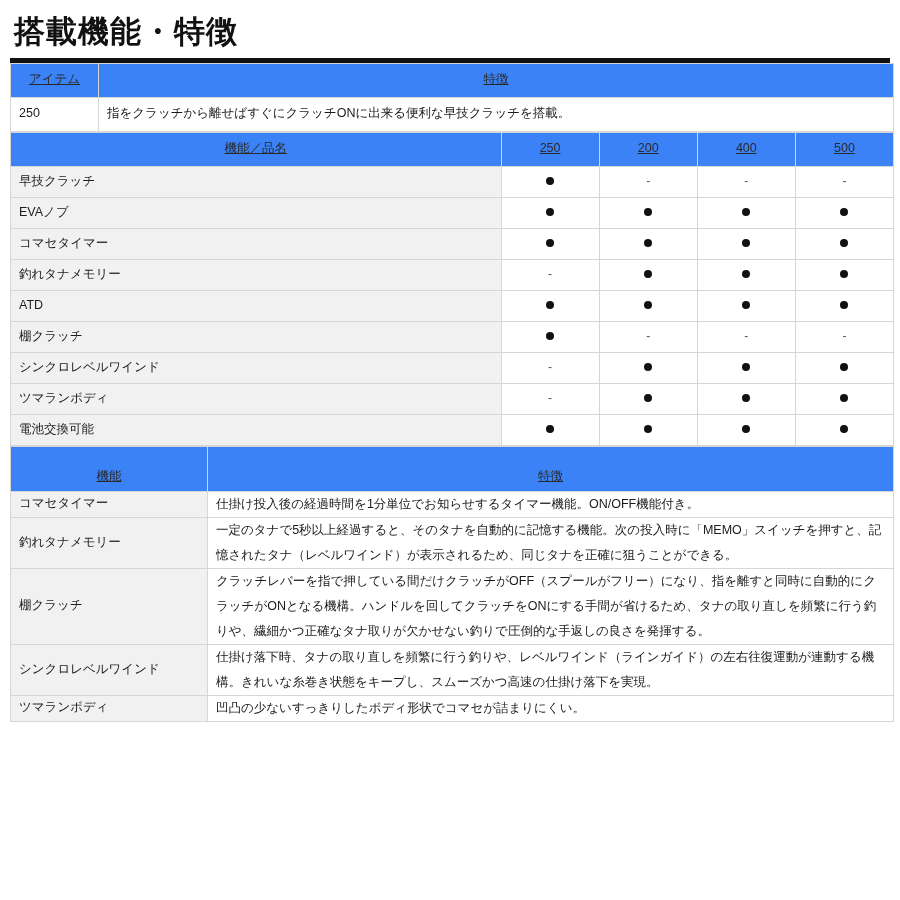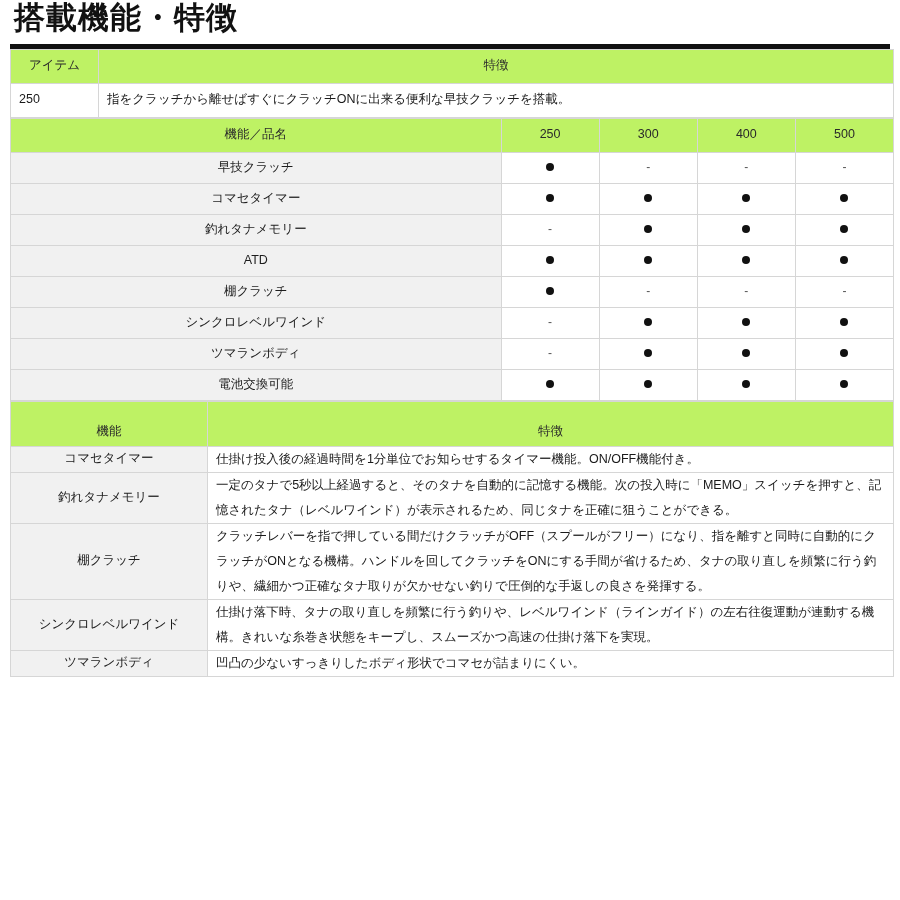--- a/index.html
+++ b/index.html
@@ -19,20 +19,21 @@
   .page {
     width: 900px;
     height: 900px;
     position: relative;
     box-sizing: border-box;
     padding: 0 8px;
   }
 
   
   .title-block {
+    padding-top: 14px;
   }
   .page-title {
     font-size: 31px;
     font-weight: bold;
     letter-spacing: 1px;
     line-height: 1.18;
     margin: 0 0 7px 6px;
     color: #111111;
   }
   .title-rule {
@@ -51,28 +52,29 @@
   }
   table.doc-table td,
   table.doc-table th {
     border: 1px solid #d6d6d6;
     padding: 0 8px;
     vertical-align: middle;
     font-weight: normal;
     line-height: 1.75;
   }
   .hdr-cell {
-    background: #bef264;
+    background: #3b82f6;
     text-align: center;
     color: #2a2a2a;
     font-size: 12.5px;
+    text-decoration: underline;
   }
   .label-cell {
     background: #f1f1f1;
-    text-align: center;
+    text-align: left;
     color: #1d1d1d;
   }
   .body-cell {
     background: #ffffff;
     text-align: left;
   }
   .center-cell {
     background: #ffffff;
     text-align: center;
   }
@@ -146,32 +148,39 @@
       <col class="c-name">
       <col class="c-model">
         <col class="c-model">
         <col class="c-model">
         <col class="c-model">
     </colgroup>
     <thead>
       <tr>
         <th class="hdr-cell">機能／品名</th>
         <th class="hdr-cell">250</th>
-        <th class="hdr-cell">300</th>
+        <th class="hdr-cell">200</th>
         <th class="hdr-cell">400</th>
         <th class="hdr-cell">500</th>
       </tr>
     </thead>
     <tbody id="matrix-body">
         <tr>
           <td class="label-cell">早技クラッチ</td>
           <td class="center-cell"><span class="mark-dot"></span></td>
           <td class="center-cell"><span class="mark-dash">-</span></td>
           <td class="center-cell"><span class="mark-dash">-</span></td>
           <td class="center-cell"><span class="mark-dash">-</span></td>
+        </tr>
+        <tr>
+          <td class="label-cell">EVAノブ</td>
+          <td class="center-cell"><span class="mark-dot"></span></td>
+          <td class="center-cell"><span class="mark-dot"></span></td>
+          <td class="center-cell"><span class="mark-dot"></span></td>
+          <td class="center-cell"><span class="mark-dot"></span></td>
         </tr>
         <tr>
           <td class="label-cell">コマセタイマー</td>
           <td class="center-cell"><span class="mark-dot"></span></td>
           <td class="center-cell"><span class="mark-dot"></span></td>
           <td class="center-cell"><span class="mark-dot"></span></td>
           <td class="center-cell"><span class="mark-dot"></span></td>
         </tr>
         <tr>
           <td class="label-cell">釣れタナメモリー</td>

